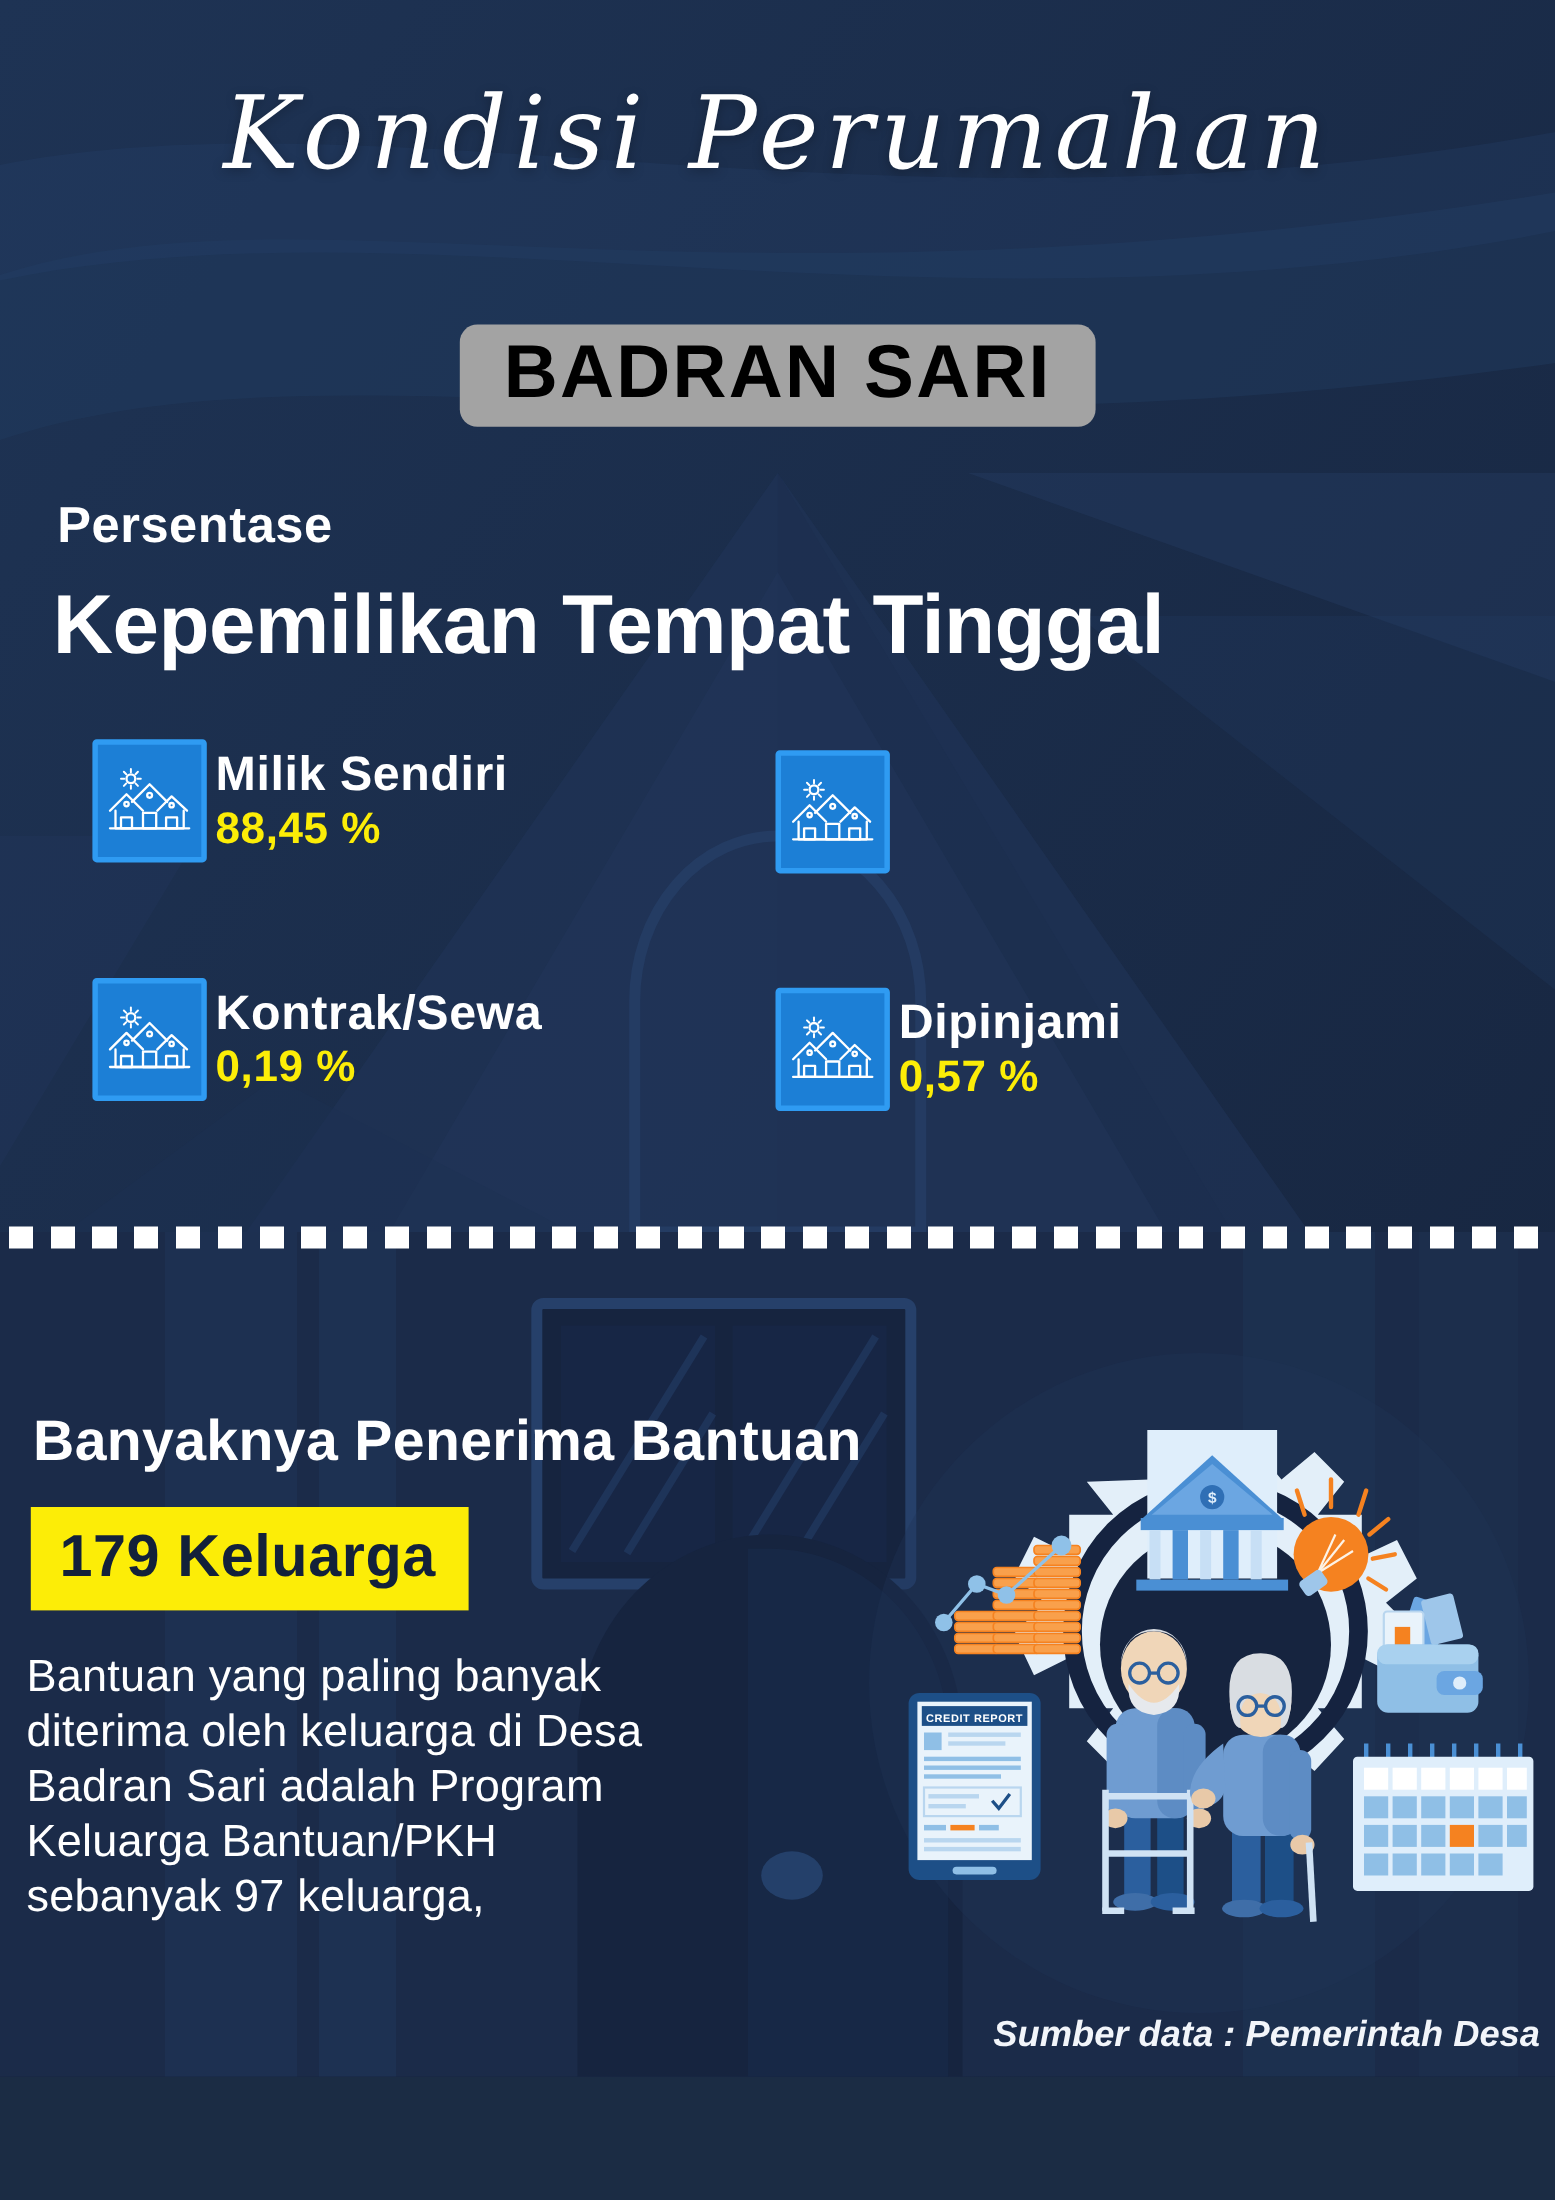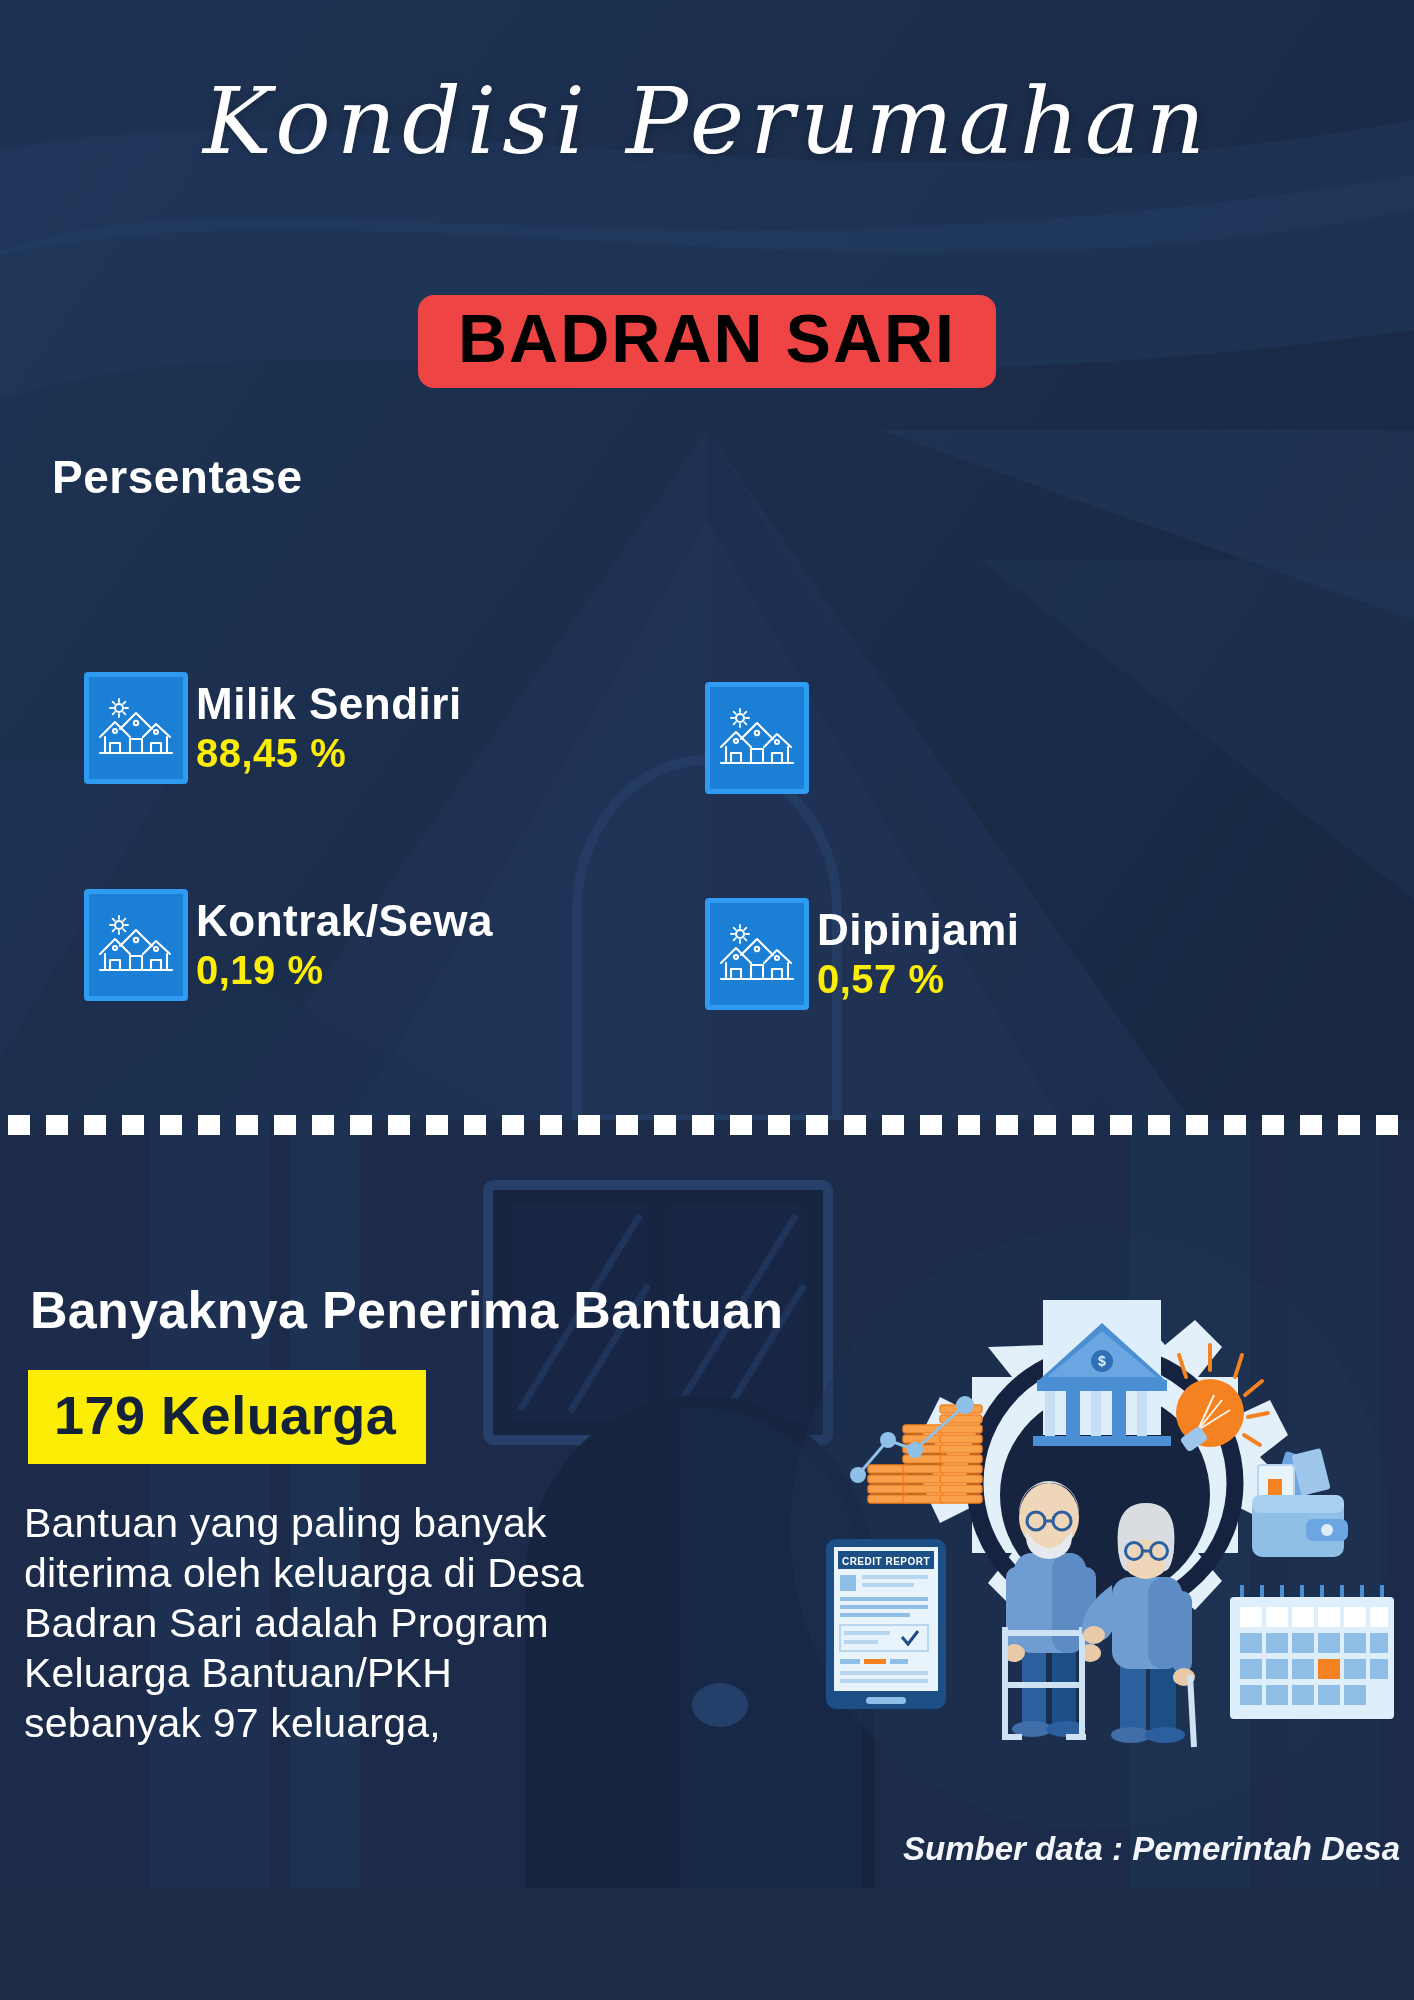--- a/index.html
+++ b/index.html
@@ -28,21 +28,21 @@
     font-family:"DejaVu Serif", serif;
     font-style:italic;
     font-weight:400;
     font-size:92px;
     letter-spacing:6px;
     white-space:nowrap;
     text-shadow:0 2px 10px rgba(0,0,0,.25);
   }
   .badge-village{
     position:absolute;left:50%;top:295px;transform:translateX(-50%);
-    background:#ef4444;
+    background:#a3a3a3;
     color:#000000;
     border-radius:16px;
     padding:8px 40px 14px 40px;
     font-size:68px;
     font-weight:700;
     letter-spacing:2px;
     line-height:1.05;
     white-space:nowrap;
   }
 
@@ -180,20 +180,21 @@
         <circle cx="1090" cy="1530" r="300" fill="#1f3557" opacity="0.35"></circle>
       </g>
     </svg>
   </div>
 
   <div class="title-script">Kondisi Perumahan</div>
 
   <div class="badge-village">BADRAN SARI</div>
 
   <div class="lbl-persentase">Persentase</div>
+  <div class="hdr-kepemilikan">Kepemilikan Tempat Tinggal</div>
 
   <div class="stats">
 
     <div class="stat p1">
       <div class="icon-box">
         <svg width="76" height="62" viewBox="0 0 76 62" fill="none" stroke="#ffffff" stroke-width="2.1" stroke-linecap="round" stroke-linejoin="round">
           <circle cx="21" cy="11" r="4"></circle>
           <g stroke-width="1.8">
             <line x1="21" y1="2" x2="21" y2="5"></line>
               <line x1="21" y1="17" x2="21" y2="20"></line>

